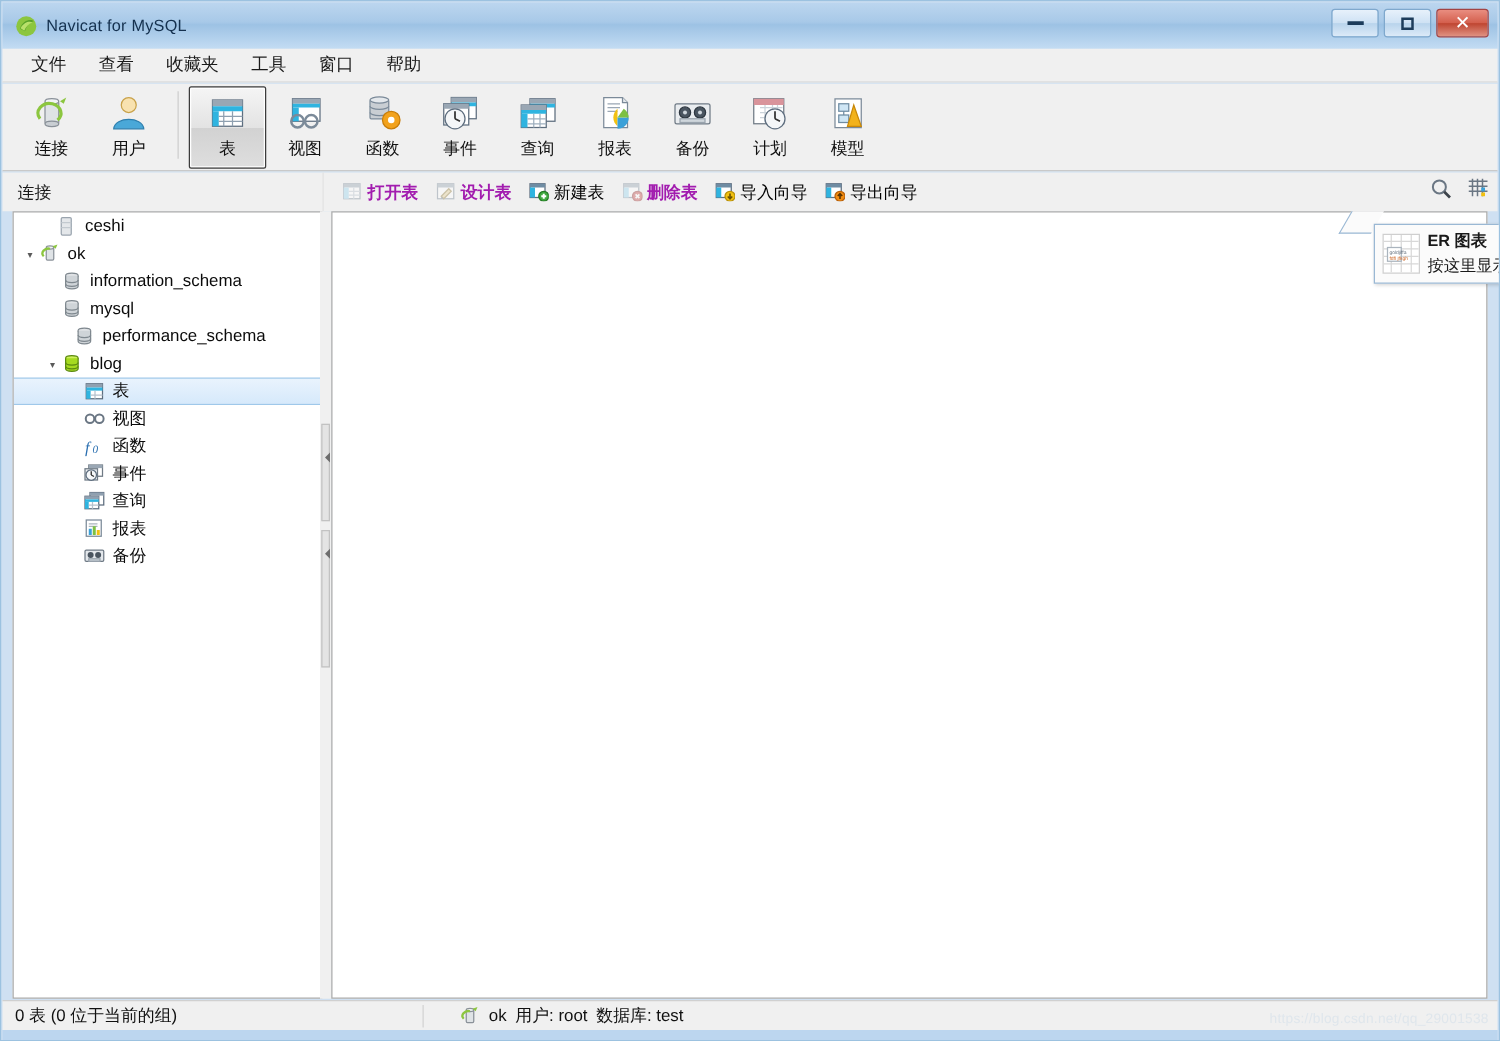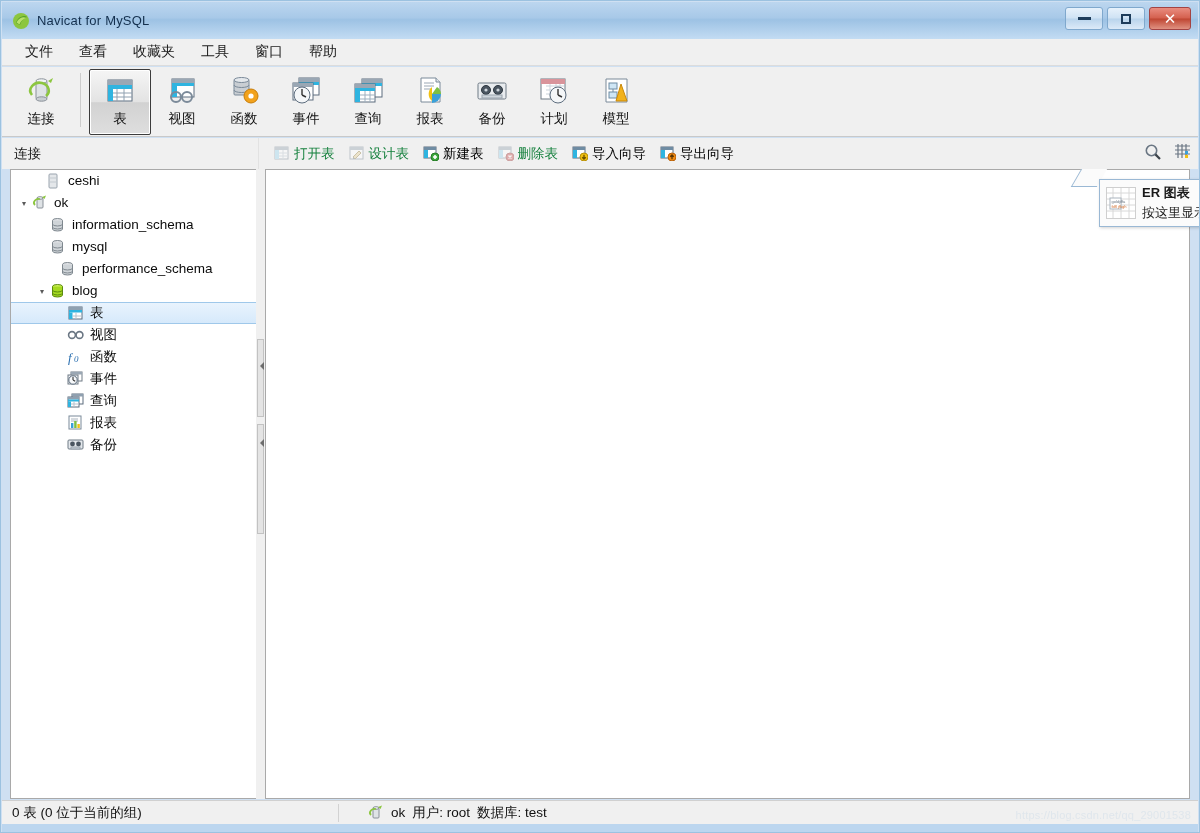--- a/index.html
+++ b/index.html
@@ -102,21 +102,21 @@
   }
   .subbar-right {
     flex: 1; height: 31px; display: flex; align-items: center; padding-left: 8px;
     position: relative;
   }
   .tb2 {
     display: flex; align-items: center; gap: 4px; padding: 2px 6px;
     font-size: 13.5px; cursor: pointer; border: 1px solid transparent; border-radius: 2px;
     white-space: nowrap;
   }
-  .tb2.disabled { color: #15803d; cursor: default; }
+  .tb2.disabled { color: #a21caf; cursor: default; font-weight: bold; }
   .tb2 .mini { width: 16px; height: 15px; position: relative; flex: 0 0 auto; }
   .tb2.disabled .mini { opacity: .42; }
   .right-tools {
     position: absolute; right: 6px; top: 0; height: 31px;
     display: flex; align-items: center; gap: 12px;
   }
 
   
   .tree-panel {
     position: absolute; top: 168px; left: 9px; width: 248px; height: 630px;
@@ -250,20 +250,29 @@
           <rect x="12" y="6" width="11" height="18" rx="1.5" fill="#dfe3e6" stroke="#8a9199"></rect>
           <ellipse cx="17.5" cy="6" rx="5.5" ry="2.2" fill="#f2f4f6" stroke="#8a9199"></ellipse>
           <ellipse cx="17.5" cy="24" rx="5.5" ry="2.2" fill="#c9ced3" stroke="#8a9199"></ellipse>
           <path d="M8 20 C3 14, 10 6, 18 8 C25 10, 27 17, 22 21" fill="none" stroke="#8cc63f" stroke-width="2.6"></path>
           <path d="M24 6 L29 3 L27 8 Z" fill="#8cc63f"></path>
         </svg>
       </span>
       <span class="lb">连接</span>
     </div>
 
+    <div class="tbtn">
+      <span class="ic">
+        <svg width="34" height="32" viewBox="0 0 34 32">
+          <circle cx="17" cy="9" r="6" fill="#f8e2b0" stroke="#c9a24a"></circle>
+          <path d="M5 28 C6 18, 28 18, 29 28 Z" fill="#4aa8d8" stroke="#2e7fae"></path>
+        </svg>
+      </span>
+      <span class="lb">用户</span>
+    </div>
 
     <div class="tsep"></div>
 
     <div class="tbtn active">
       <span class="ic">
         <svg width="34" height="32" viewBox="0 0 34 32">
           <rect x="5" y="5" width="24" height="21" fill="#fff" stroke="#5d6d7e"></rect>
           <rect x="5" y="5" width="24" height="5" fill="#9aa7b4"></rect>
           <rect x="5" y="10" width="24" height="4" fill="#2fb4e0"></rect>
           <rect x="5" y="14" width="5" height="12" fill="#2fb4e0"></rect>

